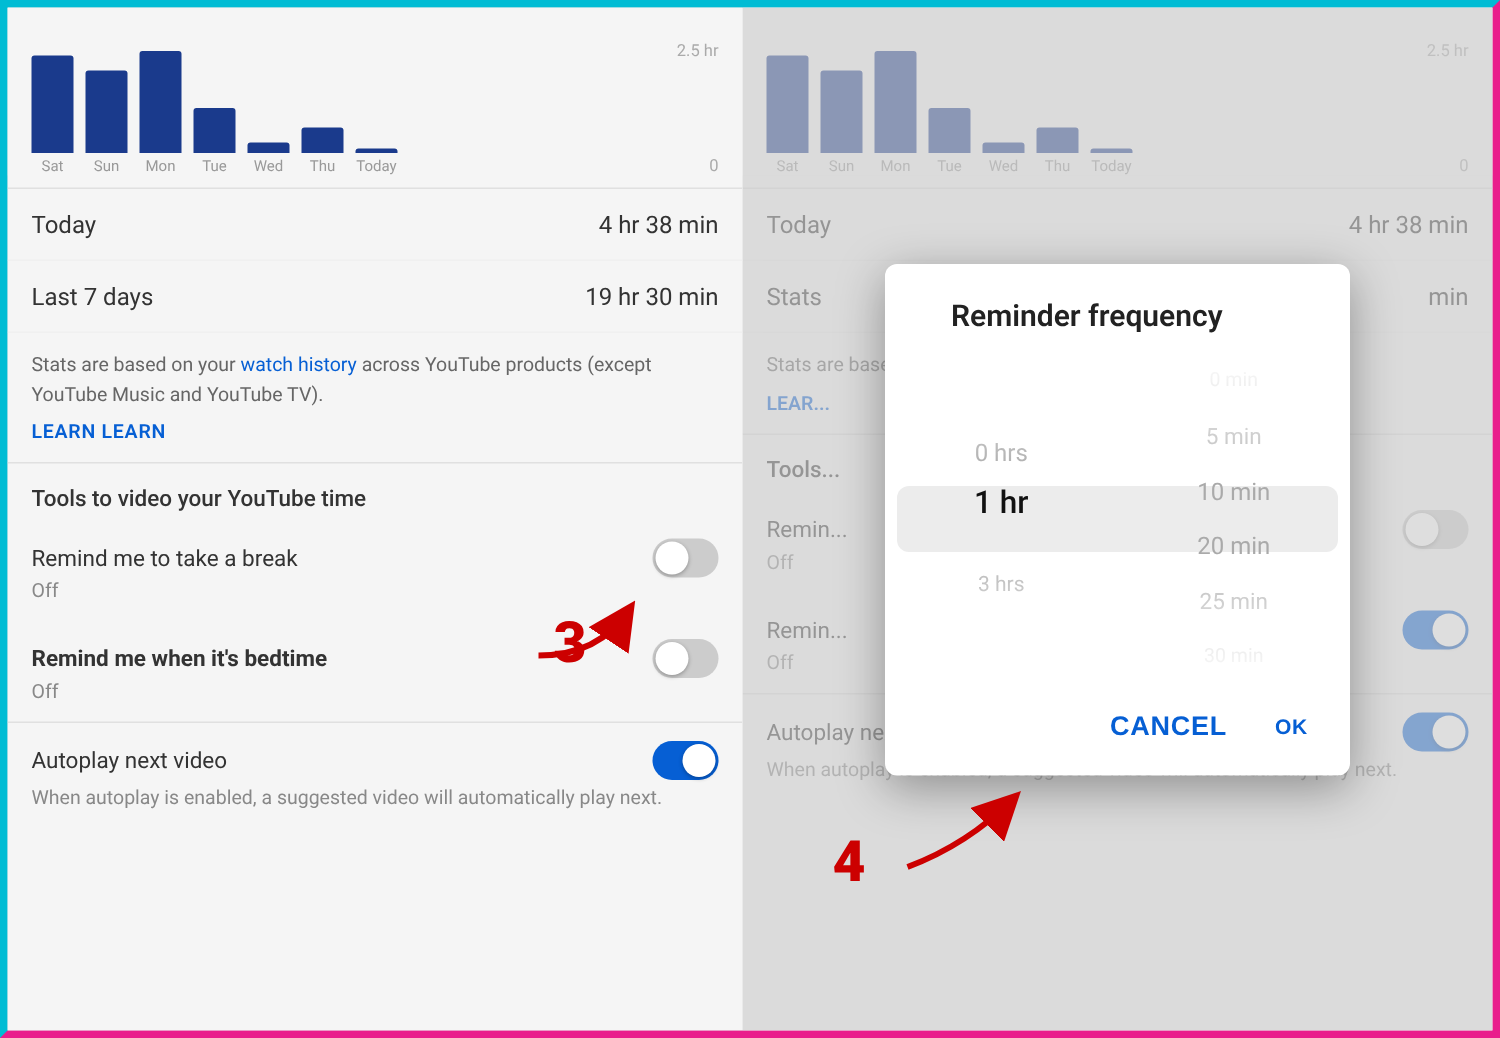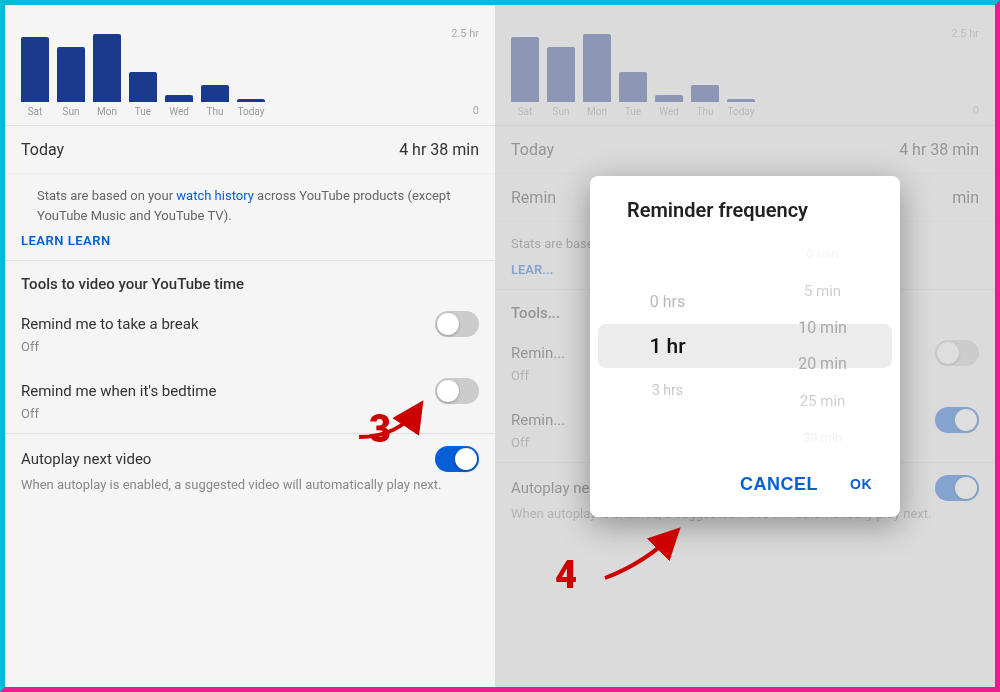--- a/index.html
+++ b/index.html
@@ -78,22 +78,26 @@
         </div>
       </div>
     </div>
 
     <div style="height:1px;background:#e0e0e0;margin:8px 0 0;"></div>
 
     <div style="display:flex;justify-content:space-between;align-items:center;padding:14px 16px;border-bottom:1px solid #f0f0f0;">
       <span style="font-size:16px;color:#333;">Today</span>
       <span style="font-size:16px;color:#333;">4 hr 38 min</span>
     </div>
-
-    <div style="padding:12px 32px 4px;font-size:13px;color:#666;line-height:1.5;">
+    <div style="display:flex;justify-content:space-between;align-items:center;padding:14px 16px;border-bottom:1px solid #f0f0f0;">
+      <span style="font-size:16px;color:#333;">Last 7 days</span>
+      <span style="font-size:16px;color:#333;">19 hr 30 min</span>
+    </div>
+
+    <div style="padding:12px 16px 4px;font-size:13px;color:#666;line-height:1.5;">
       Stats are based on your <a href="#" style="color:#065fd4;text-decoration:none;">watch history</a> across YouTube products (except YouTube Music and YouTube TV).
     </div>
     <div style="padding:4px 16px 12px;font-size:13px;color:#065fd4;font-weight:600;letter-spacing:0.5px;cursor:pointer;">LEARN LEARN</div>
 
     <div style="height:1px;background:#e0e0e0;"></div>
 
     <div style="padding:14px 16px 10px;font-size:15px;color:#333;font-weight:500;">Tools to video your YouTube time</div>
 
     <div style="padding:8px 16px 4px;">
       <div style="display:flex;justify-content:space-between;align-items:center;">
@@ -112,21 +116,21 @@
           <marker id="ah1" markerWidth="8" markerHeight="8" refX="6" refY="4" orient="auto">
             <path d="M0,0 L8,4 L0,8 Z" fill="#cc0000"></path>
           </marker>
         </defs>
       </svg>
       <span style="color:#cc0000;font-size:38px;font-weight:900;position:absolute;left:20px;top:20px;">3</span>
     </div>
 
     <div style="padding:8px 16px 4px;margin-top:12px;">
       <div style="display:flex;justify-content:space-between;align-items:center;">
-        <span style="font-size:15px;color:#333;">Remind me when it's bedtime</span>
+        <span style="font-size:15px;color:#333;font-weight:bold;">Remind me when it's bedtime</span>
         <div style="width:44px;height:26px;border-radius:13px;background:#ccc;position:relative;cursor:pointer;flex-shrink:0;">
           <div style="width:22px;height:22px;background:white;border-radius:50%;position:absolute;top:2px;left:2px;box-shadow:0 1px 3px rgba(0,0,0,0.3);"></div>
         </div>
       </div>
       <div style="font-size:13px;color:#888;margin-top:2px;">Off</div>
     </div>
 
     <div style="height:1px;background:#e0e0e0;margin-top:8px;"></div>
 
     <div style="padding:12px 16px 4px;">
@@ -184,21 +188,21 @@
         </div>
       </div>
 
       <div style="height:1px;background:#e0e0e0;margin:8px 0 0;"></div>
 
       <div style="display:flex;justify-content:space-between;padding:14px 16px;border-bottom:1px solid #f0f0f0;">
         <span style="font-size:16px;color:#333;">Today</span>
         <span style="font-size:16px;color:#333;">4 hr 38 min</span>
       </div>
       <div style="display:flex;justify-content:space-between;padding:14px 16px;border-bottom:1px solid #f0f0f0;">
-        <span style="font-size:16px;color:#333;">Remin</span>
+        <span style="font-size:16px;color:#333;">Stats</span>
         <span style="font-size:16px;color:#333;"> min</span>
       </div>
 
       <div style="padding:12px 16px 4px;font-size:13px;color:#666;line-height:1.5;">
         Stats are based on your watch history across YouTube produ...
       </div>
       <div style="padding:4px 16px 12px;font-size:13px;color:#065fd4;font-weight:600;">LEAR...</div>
 
       <div style="height:1px;background:#e0e0e0;"></div>
       <div style="padding:14px 16px 10px;font-size:15px;color:#333;font-weight:500;">Tools...</div>
@@ -234,31 +238,31 @@
         </div>
         <div style="font-size:13px;color:#888;margin-top:4px;line-height:1.4;">When autoplay is enabled, a suggested video will automatically play next.</div>
       </div>
     </div>
 
     <div style="position:absolute;top:0;left:0;right:0;bottom:0;background:rgba(180,180,180,0.4);z-index:5;"></div>
 
     <div style="position:absolute;top:0;left:0;right:0;bottom:0;display:flex;align-items:center;justify-content:center;z-index:10;">
       <div style="background:white;border-radius:8px;width:310px;box-shadow:0 8px 32px rgba(0,0,0,0.35);overflow:hidden;">
 
-        <div style="font-size:20px;font-weight:600;color:#222;padding:22px 37px 14px;">Reminder frequency</div>
+        <div style="font-size:20px;font-weight:600;color:#222;padding:22px 12px 14px;margin-left:32px;">Reminder frequency</div>
 
         <div style="display:flex;height:220px;position:relative;overflow:hidden;">
 
           <div style="position:absolute;top:50%;transform:translateY(-50%);left:8px;right:8px;height:44px;background:#ececec;border-radius:8px;z-index:0;"></div>
 
           <div style="flex:1;display:flex;flex-direction:column;align-items:center;justify-content:center;position:relative;z-index:1;">
             <div style="height:44px;display:flex;align-items:center;justify-content:center;font-size:16px;color:#aaa;width:100%;">
               <span>0 hrs</span>
             </div>
-            <div style="height:44px;display:flex;align-items:center;justify-content:center;font-size:21px;font-weight:500;color:#111;width:100%;">
+            <div style="height:44px;display:flex;align-items:flex-start;justify-content:center;font-size:21px;font-weight:500;color:#111;width:100%;">
               <span>1 hr</span>
             </div>
             <div style="height:44px;display:flex;align-items:center;justify-content:center;font-size:14px;color:#bbb;width:100%;">
               <span>3 hrs</span>
             </div>
           </div>
 
           <div style="flex:1;display:flex;flex-direction:column;align-items:center;justify-content:flex-start;position:relative;z-index:1;padding-top:0;">
             <div style="height:44px;display:flex;align-items:center;justify-content:center;font-size:13px;color:#ccc;width:100%;">
               <span>0 min</span>

